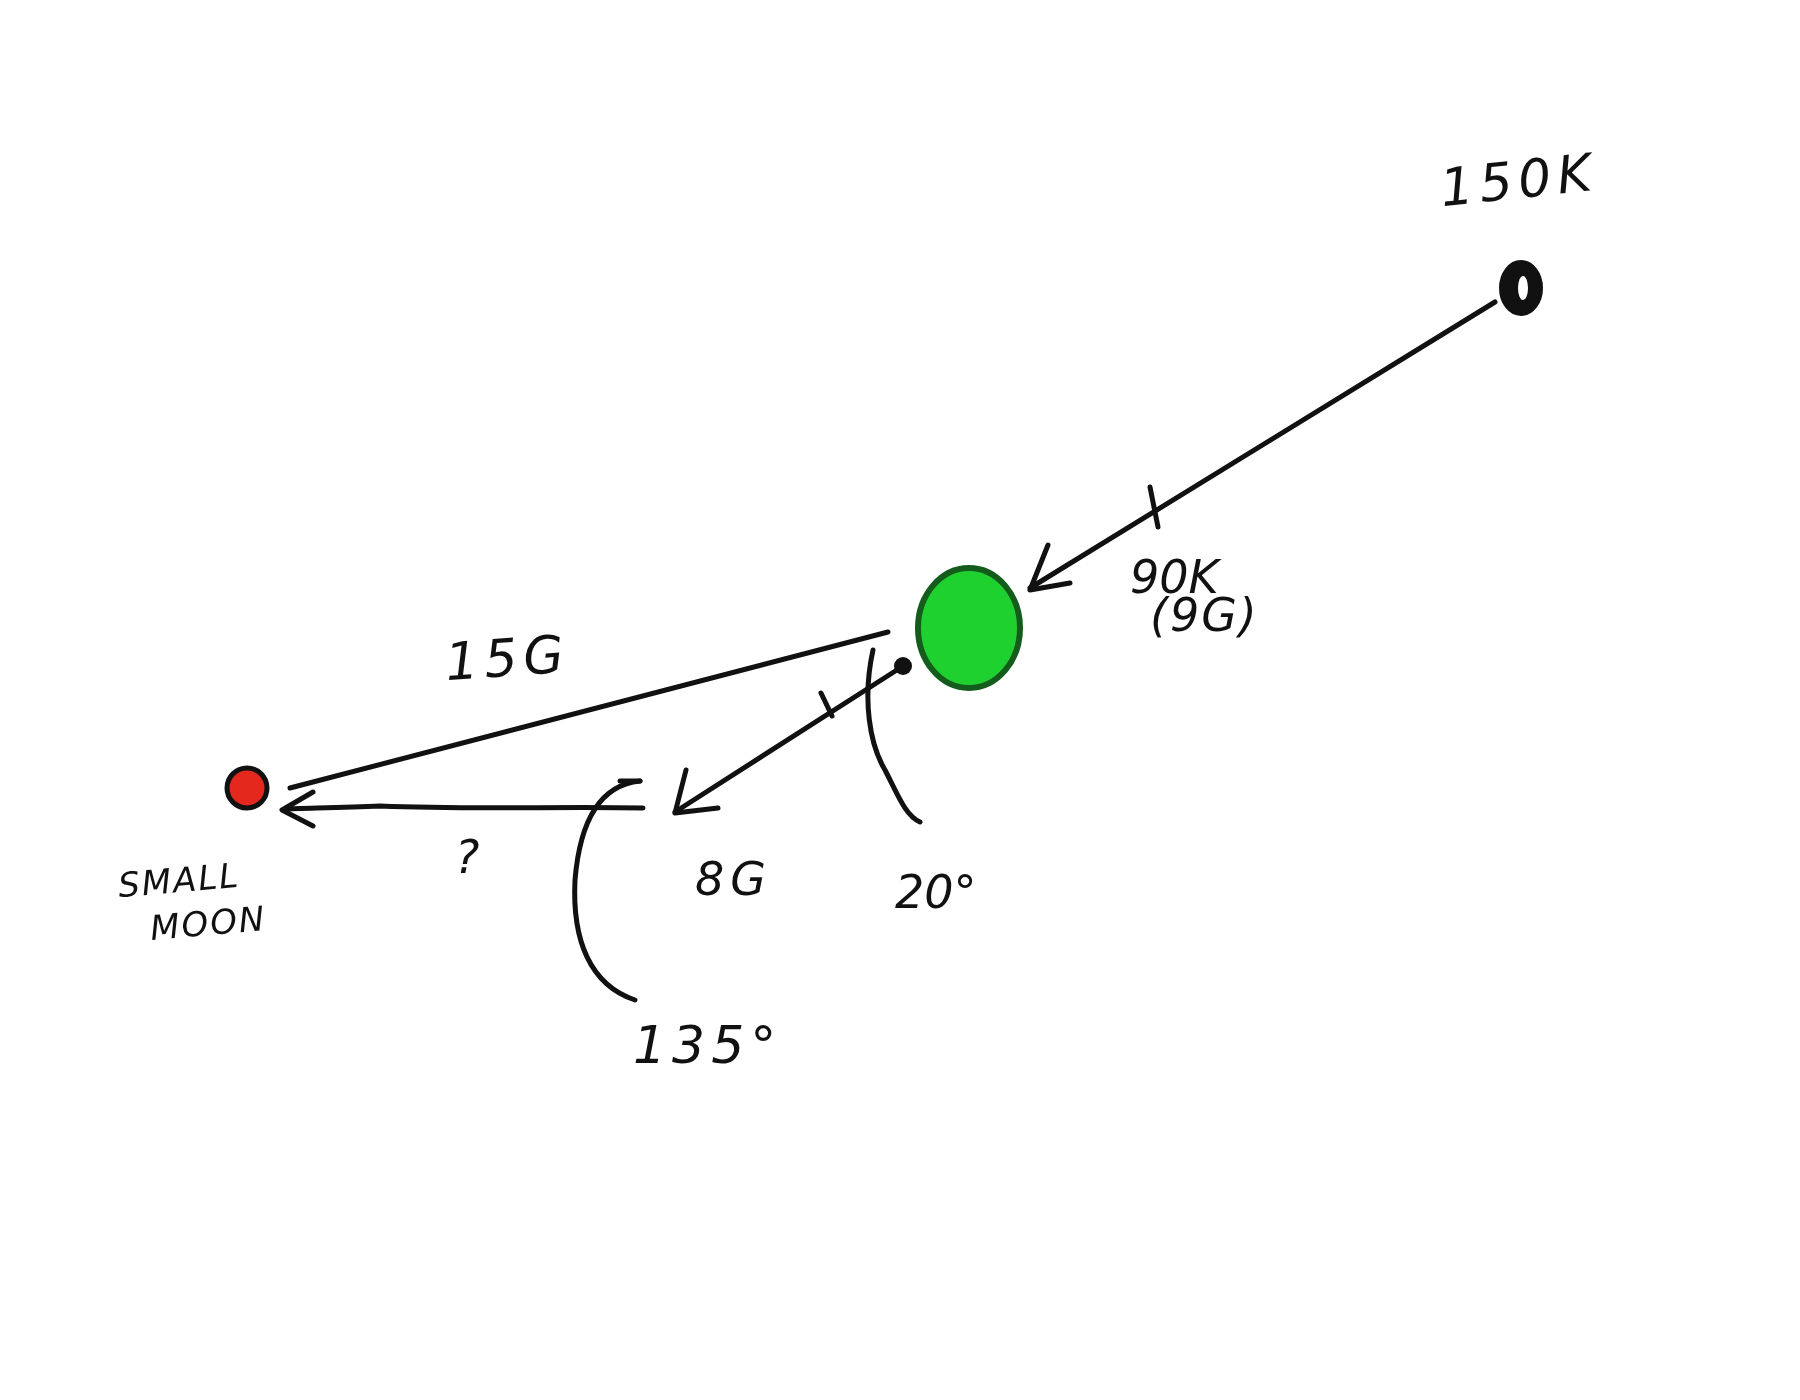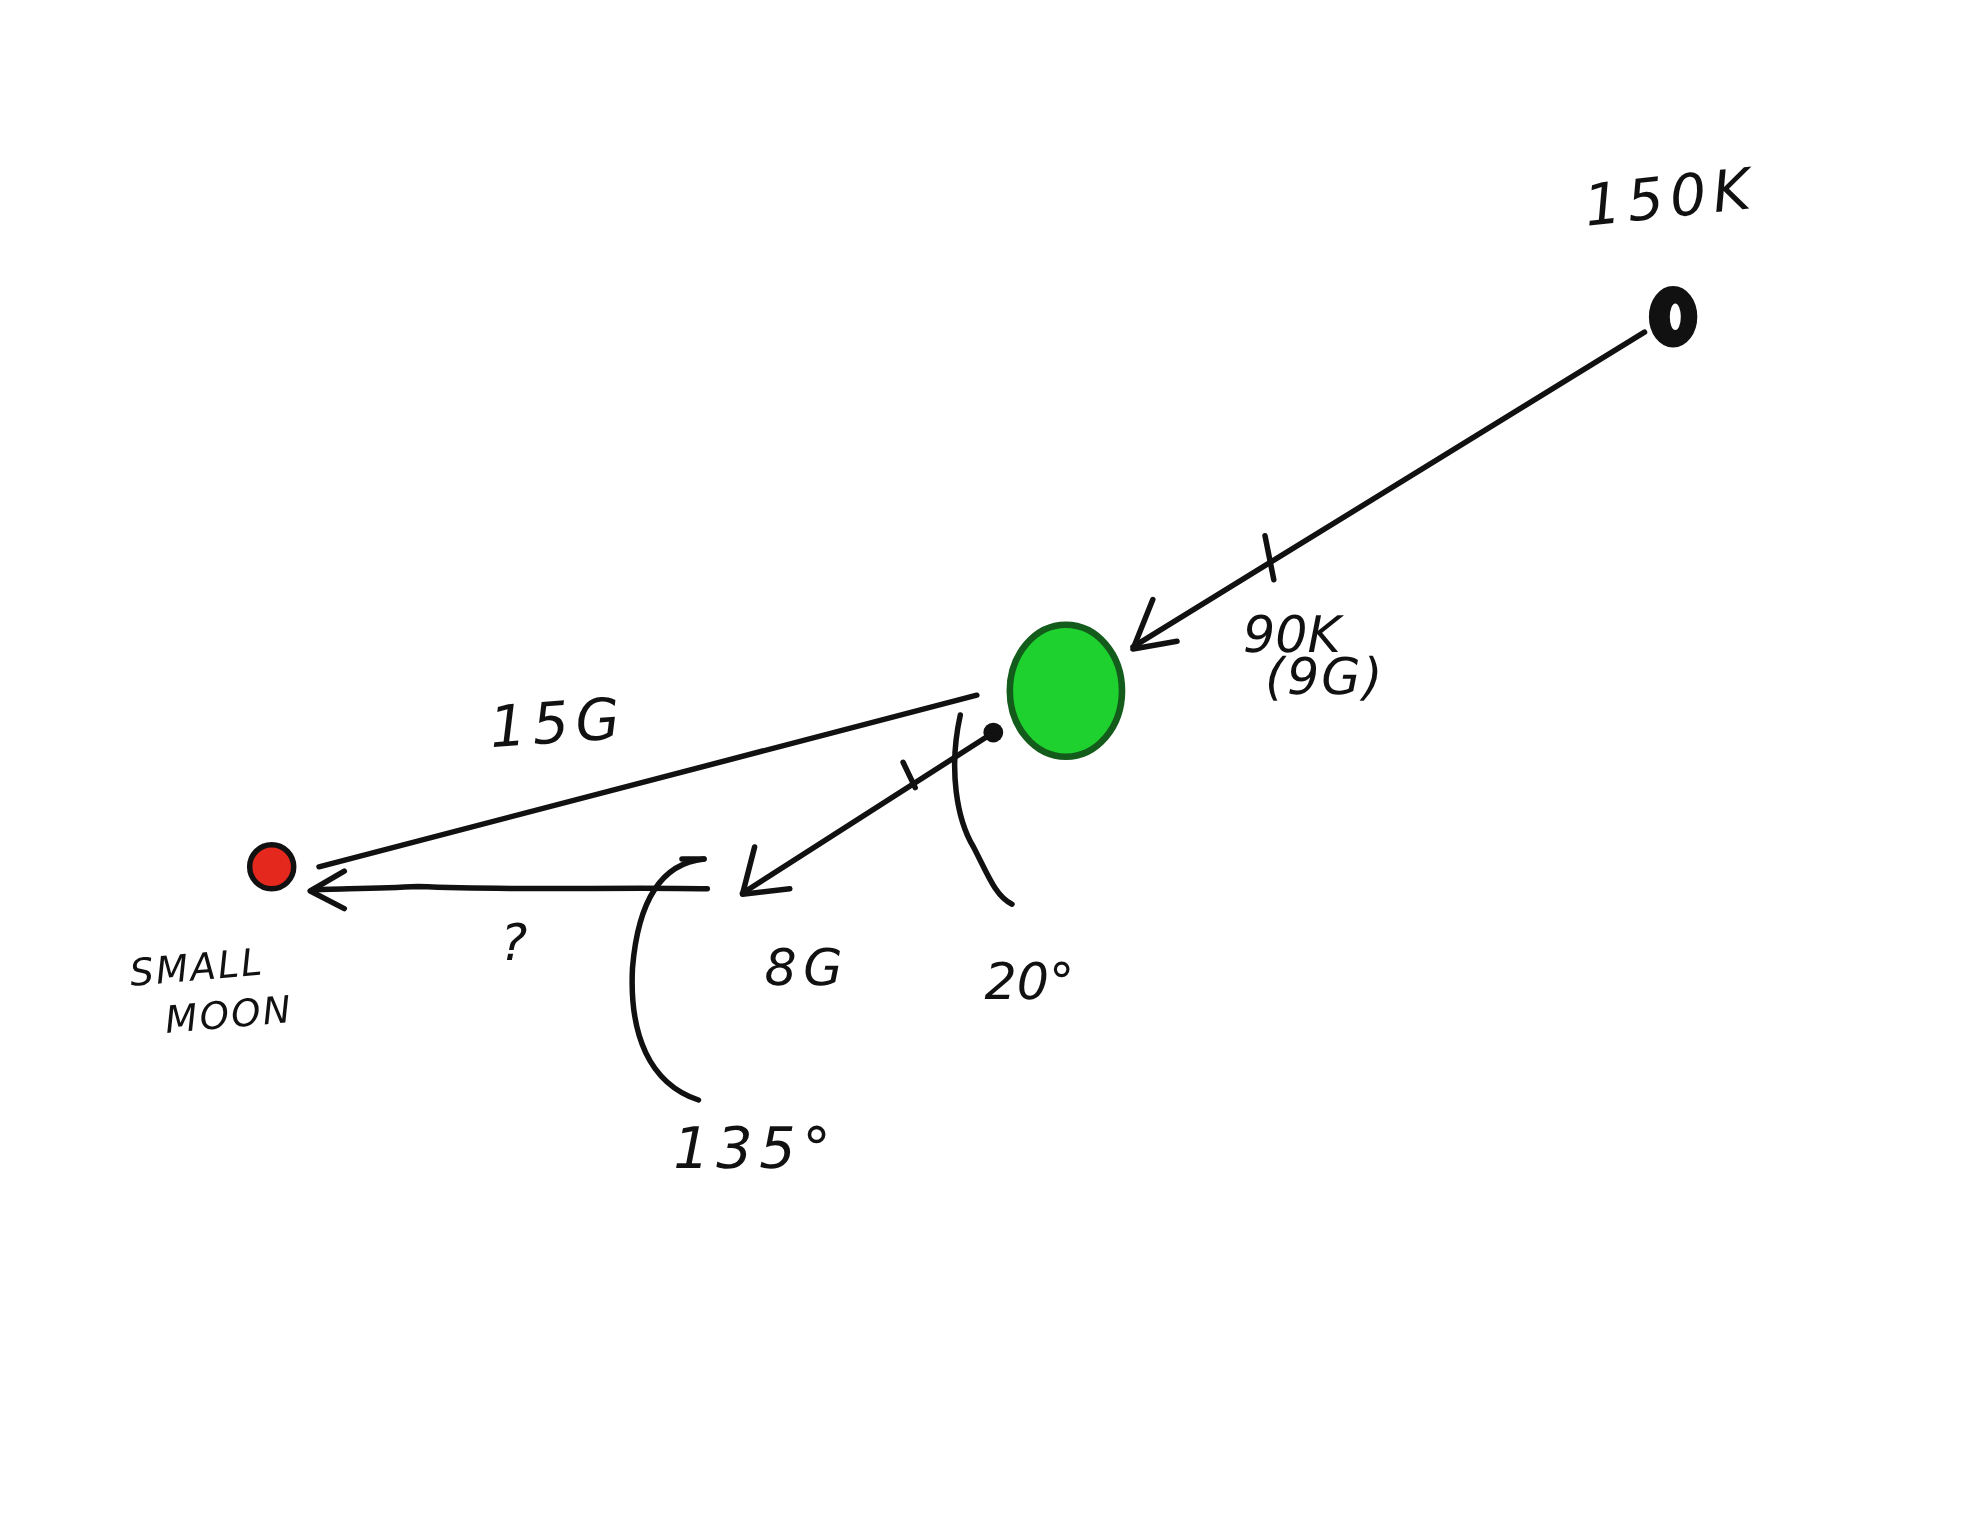--- a/index.html
+++ b/index.html
@@ -46,15 +46,15 @@
   <circle cx="247" cy="788" r="20" fill="#e5281e" stroke="#111" stroke-width="5"></circle>
 </svg>
 
 <div class="lbl big" style="left:1440px; top:150px; transform:rotate(-6deg);">150K</div>
 <div class="lbl mid" style="left:1130px; top:550px; letter-spacing:0;">90K</div>
 <div class="lbl mid" style="left:1150px; top:588px; letter-spacing:2px;">(9G)</div>
 <div class="lbl big" style="left:445px; top:628px; transform:rotate(-4deg);">15G</div>
 <div class="lbl mid" style="left:695px; top:838px;margin-top:14px;">8G</div>
 <div class="lbl mid" style="left:455px; top:830px;">?</div>
 <div class="lbl mid" style="left:895px; top:865px; letter-spacing:0;">20°</div>
-<div class="lbl big" style="left:612px; top:1015px;font-style:italic;">135°</div>
+<div class="lbl big" style="left:633px; top:1015px;font-style:italic;">135°</div>
 <div class="lbl small" style="left:118px; top:860px; transform:rotate(-5deg);">SMALL</div>
 <div class="lbl small" style="left:150px; top:903px; transform:rotate(-5deg);">MOON</div>
 
 </body></html>

